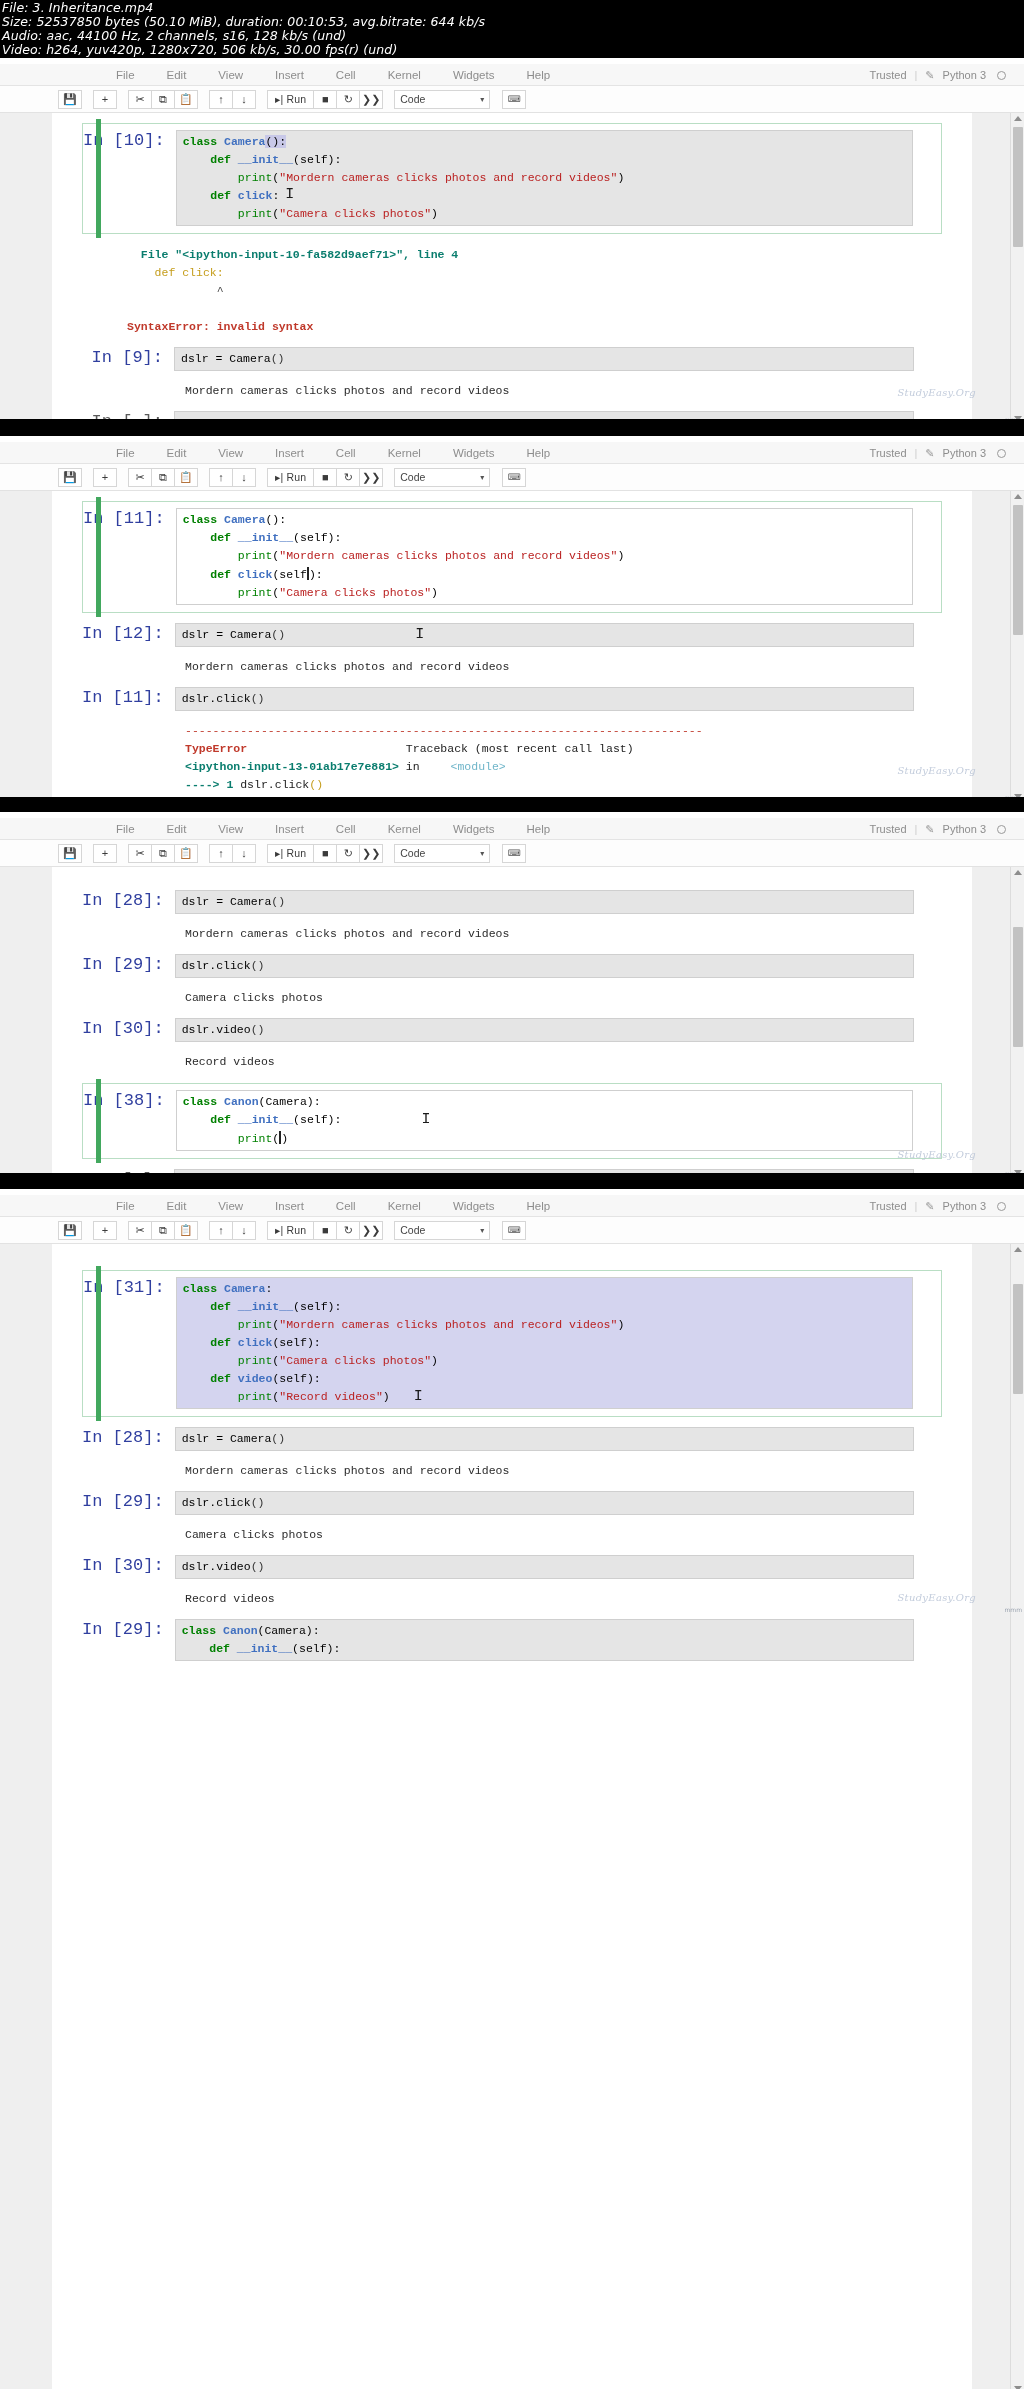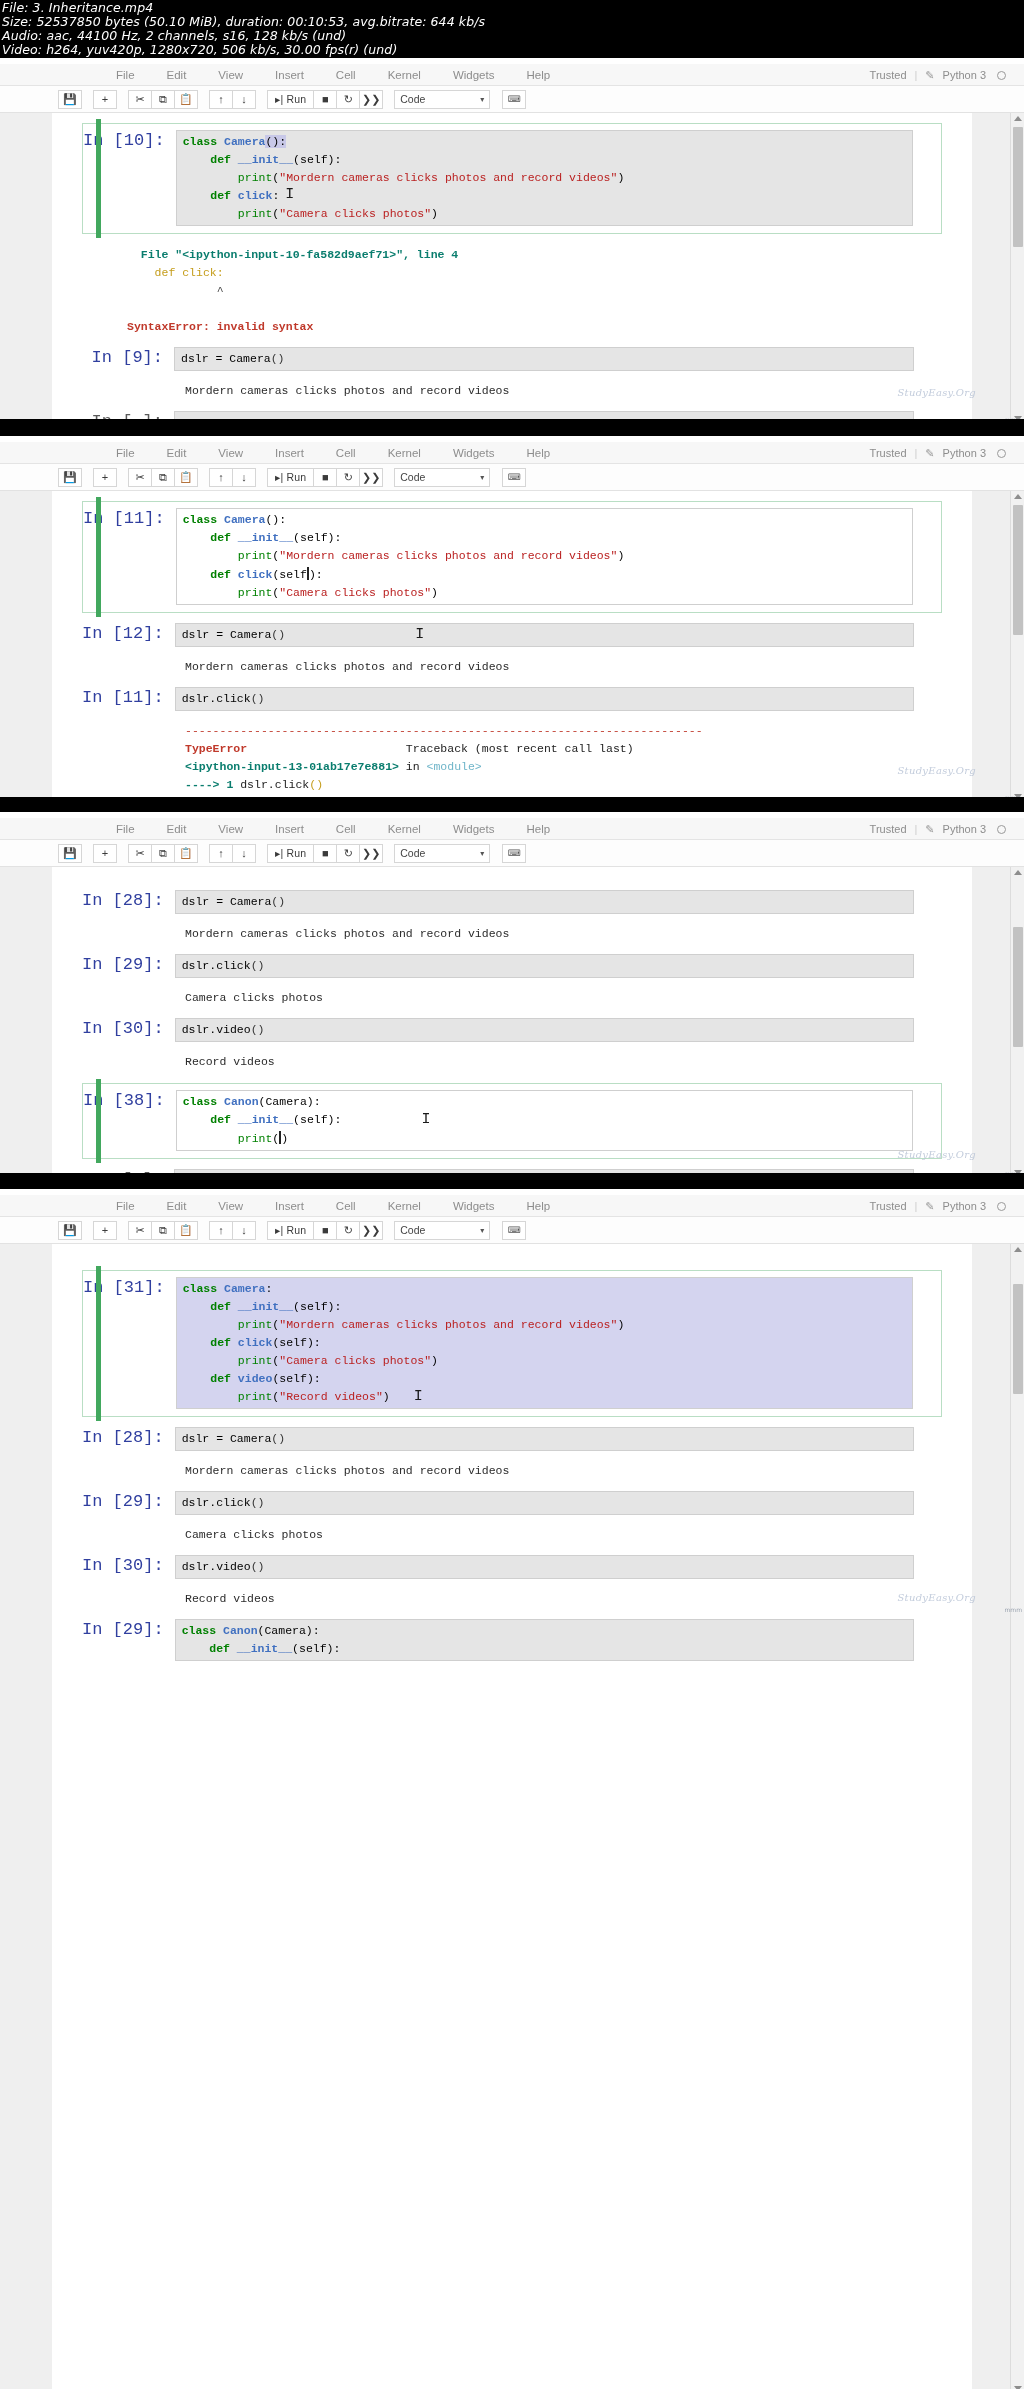--- a/index.html
+++ b/index.html
@@ -176,21 +176,21 @@
 
   
   .k  { color: #008000; font-weight: bold; }   
   .cn { color: #4070c0; font-weight: bold; }   
   .s  { color: #ba2121; }                       
   .b  { color: #008000; }                       
   .p  { color: #333; }                          
   .hl { background: #c8c8e8; }                  
   .e-name { color: #c0392b; font-weight: bold; }
   .e-file { color: #0a7d6e; font-weight: bold; }
-  .e-mod  { color: #6fb5c9; }
+  .e-mod  { color: #6fb5c9; margin-left: 24px; }
   .e-arrow{ color: #0a7d6e; font-weight: bold; }
   .e-def  { color: #c59d1b; }
   .e-dash { color: #c0392b; }
   .e-car  { color: #444; }
   .e-plain{ color: #222; }
 
   
   .scroll {
     position: absolute; right: 0; top: 0; width: 14px; height: 100%;
     background: #f1f1f1; border-left: 1px solid #dcdcdc;

